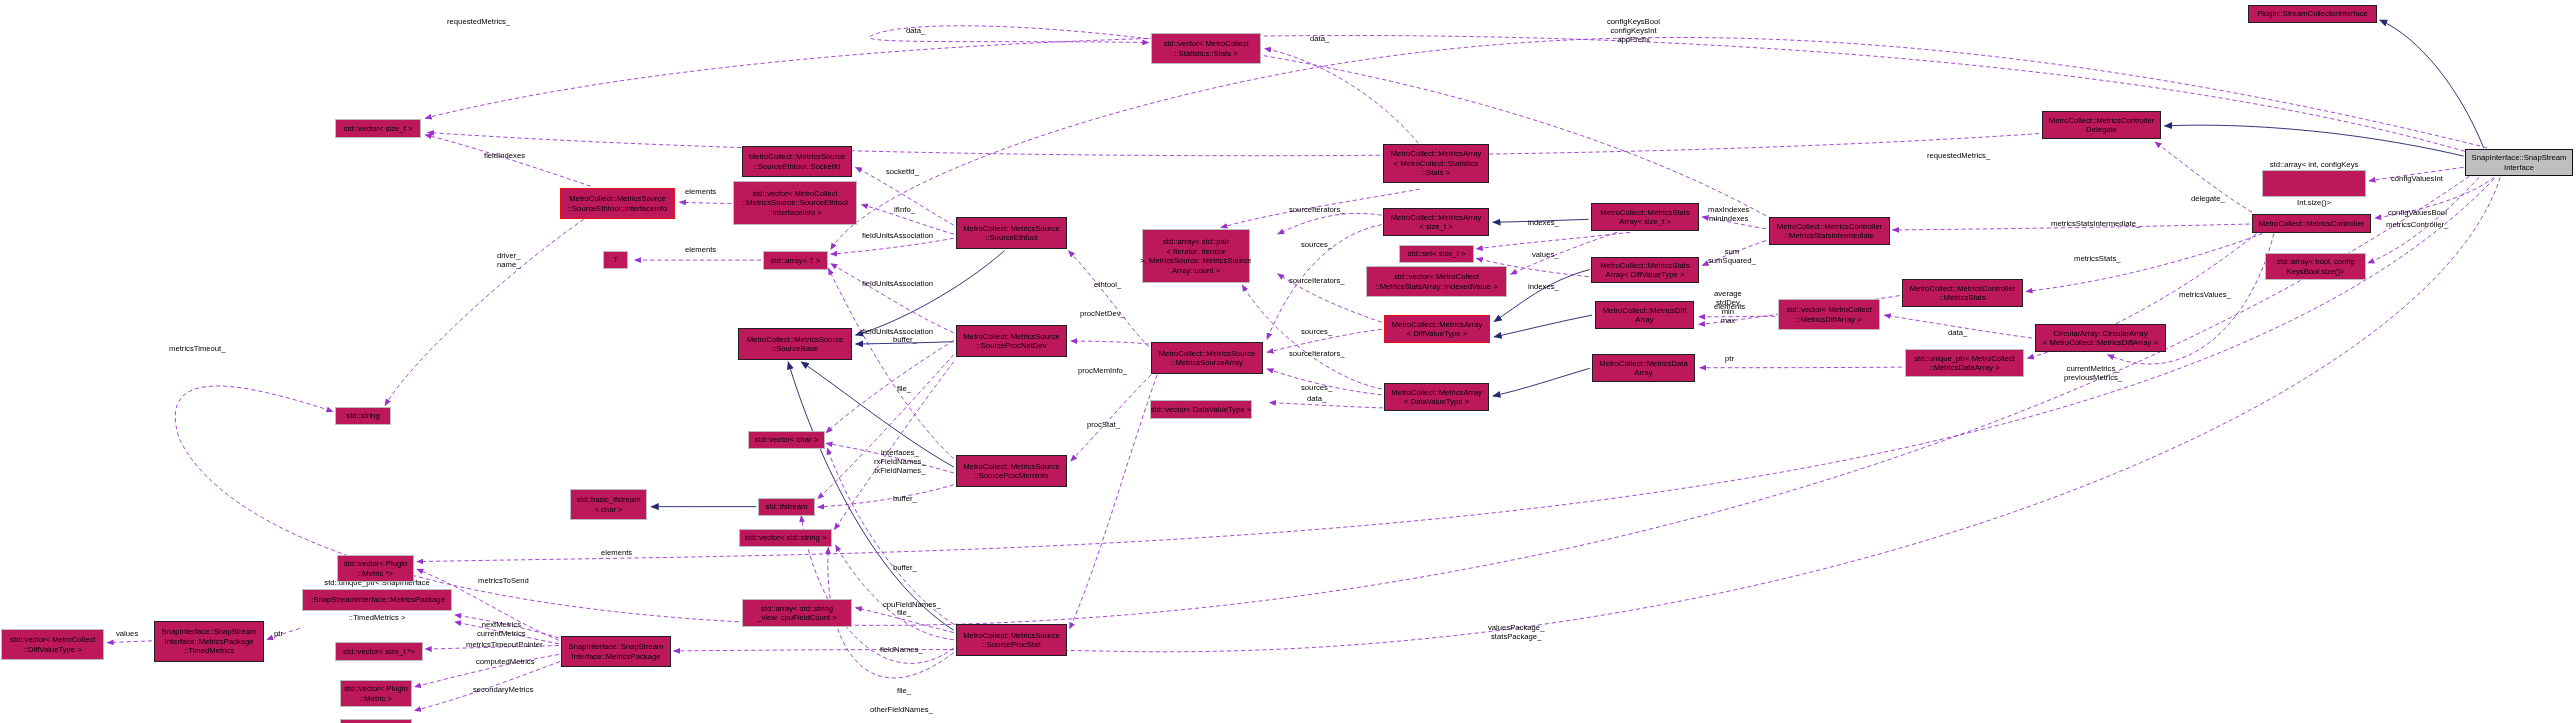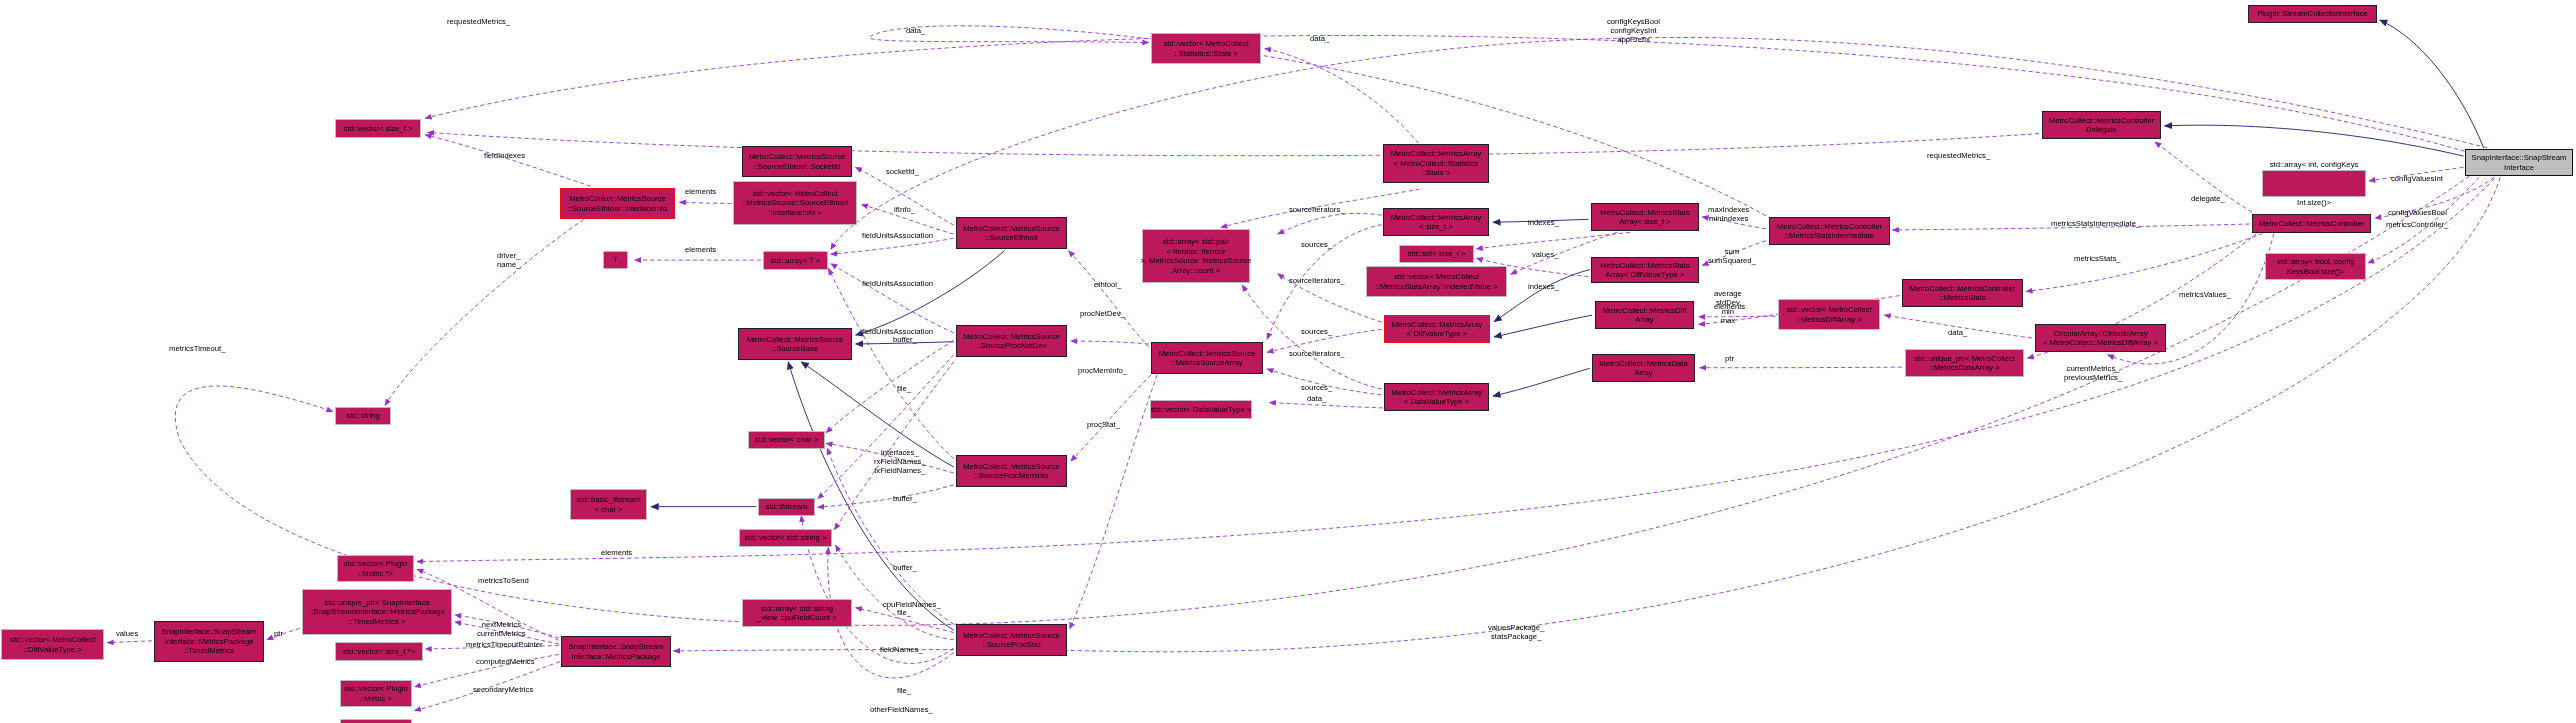--- a/index.html
+++ b/index.html
@@ -275,21 +275,21 @@
       </div>
       <div class="node std" style="left: 1.2px; top: 629px; width: 103px; height: 31px;">
         <div>std::vector&lt; MetroCollect</div>
         <div>::DiffValueType &gt;</div>
       </div>
       <div class="node doc" style="left: 154px; top: 621px; width: 110px; height: 41px;">
         <div>SnapInterface::SnapStream</div>
         <div>Interface::MetricsPackage</div>
         <div>::TimedMetrics</div>
       </div>
-      <div class="node std" style="left: 302px; top: 589px; width: 150px; height: 46px;">
+      <div class="node std" style="left: 302px; top: 589px; width: 150px; height: 22px; gap: 8px;">
         <div>std::unique_ptr&lt; SnapInterface</div>
         <div>::SnapStreamInterface::MetricsPackage</div>
         <div>::TimedMetrics &gt;</div>
       </div>
       <div class="node std" style="left: 337px; top: 555px; width: 77px; height: 27px;">
         <div>std::vector&lt; Plugin</div>
         <div>::Metric *&gt;</div>
       </div>
       <div class="node std" style="left: 335px; top: 642px; width: 88px; height: 19px;">
         <div>std::vector&lt; size_t *&gt;</div>

